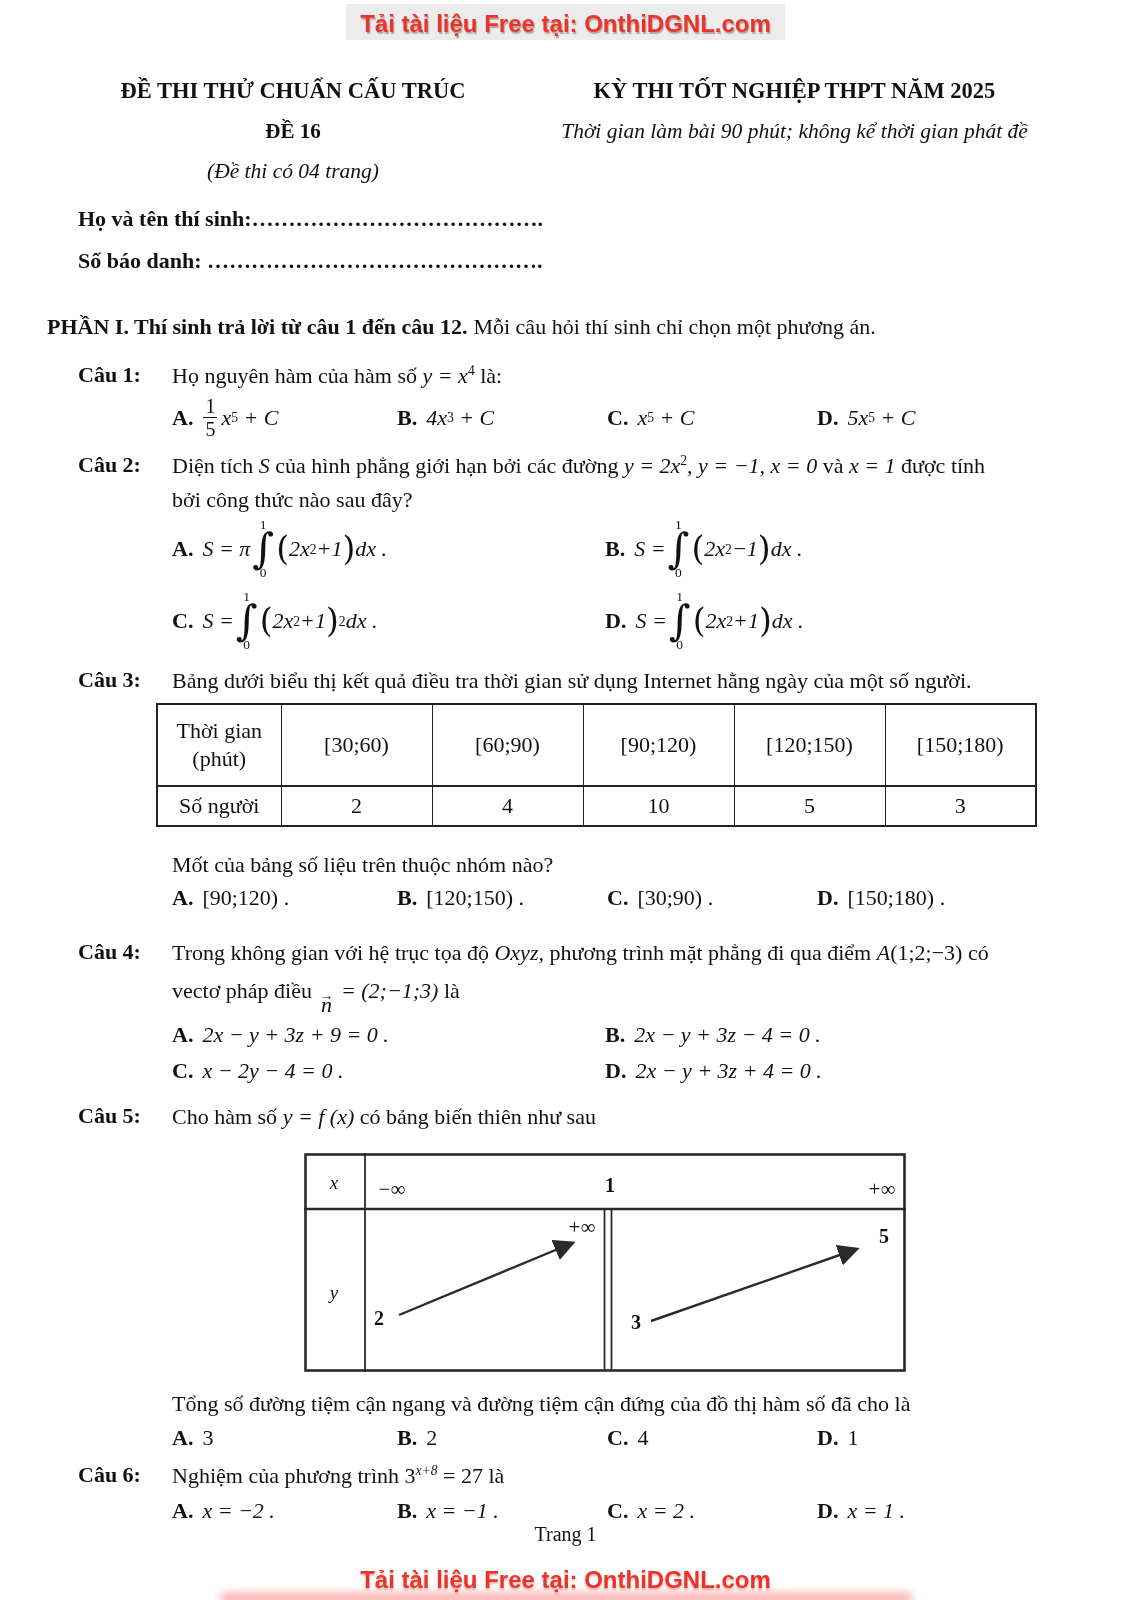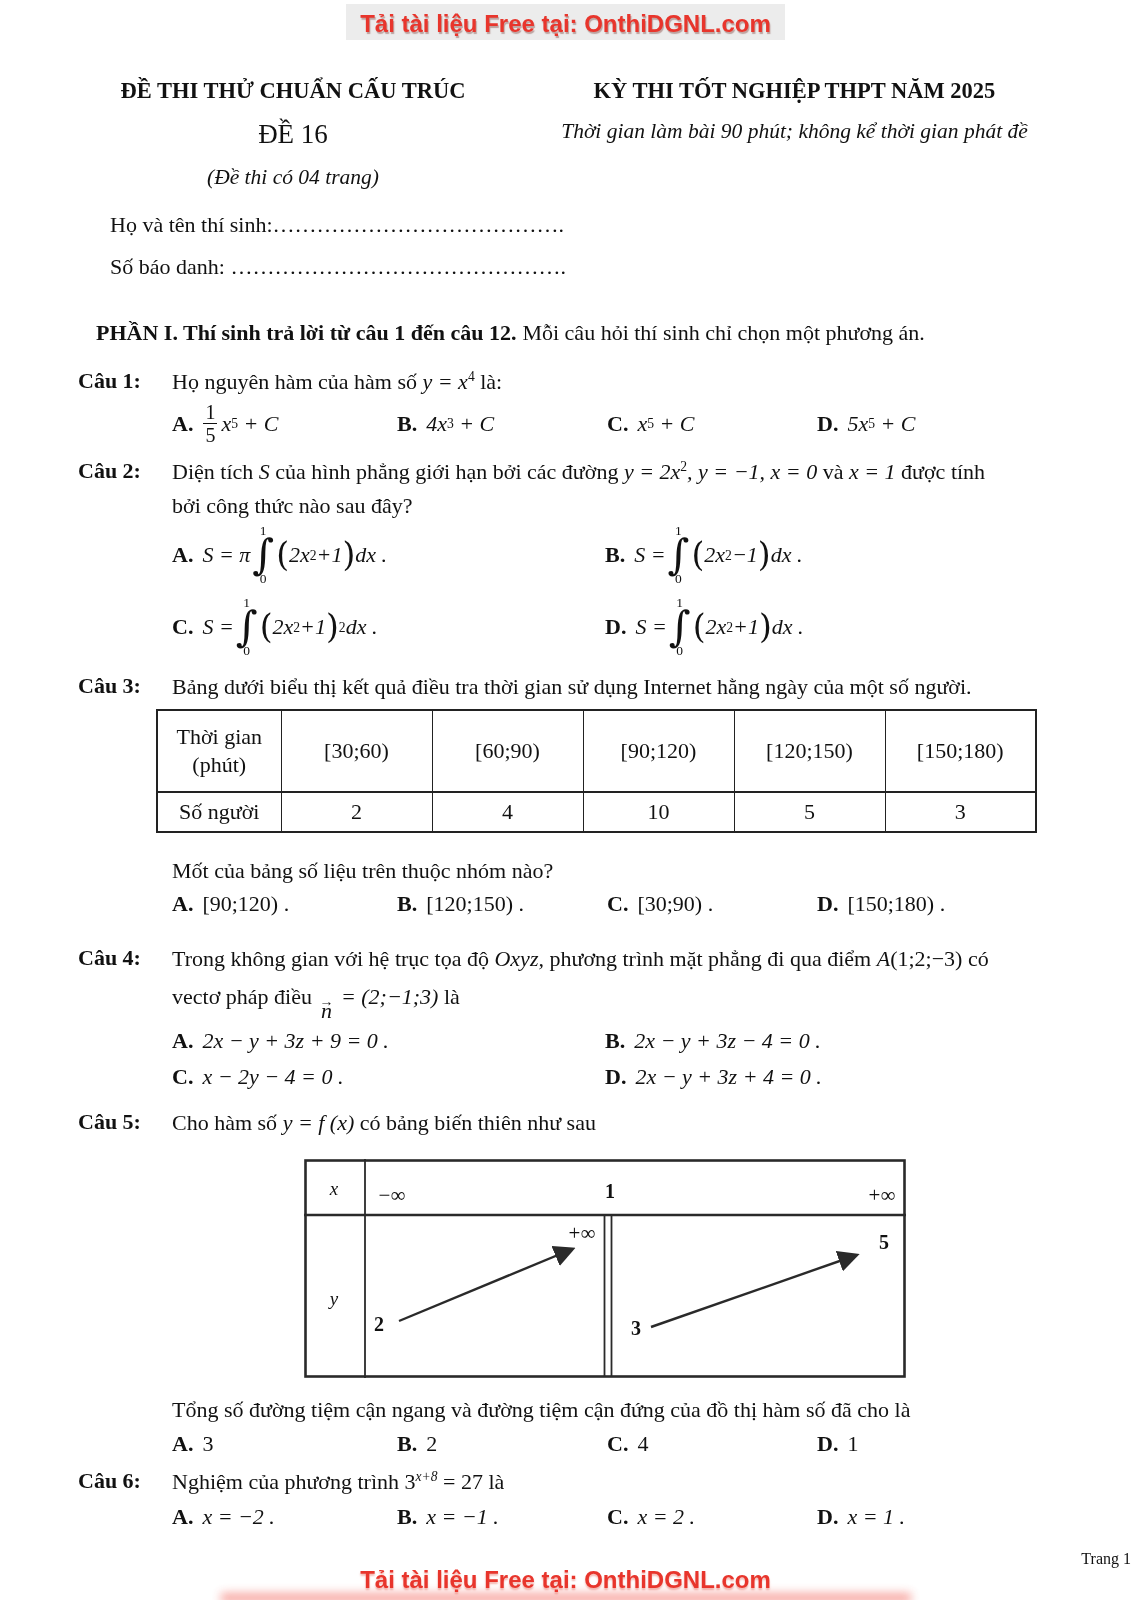--- a/index.html
+++ b/index.html
@@ -15,32 +15,32 @@
     font-family:"Liberation Sans", sans-serif; font-weight:700; font-size:24px;
     color:#e8352c; text-shadow:1px 2px 1px rgba(150,100,95,.55); cursor:pointer;
   }
   .banner-bottom-wrap { position:absolute; bottom:6px; left:0; right:0; text-align:center; }
   .banner-bottom {
     display:inline-block; font-family:"Liberation Sans", sans-serif; font-weight:700;
     font-size:24px; color:#e8352c; text-shadow:0 2px 2px rgba(235,130,120,.6); cursor:pointer;
   }
   .smear { position:absolute; bottom:-3px; left:50%; transform:translateX(-50%);
     width:690px; height:10px; background:#ef4135; filter:blur(5px); opacity:.45; }
-  .pgnum { position:absolute; bottom:32px; left:0; right:0; text-align:right; font-size:16px; }
+  .pgnum { position:absolute; bottom:54px; left:0; right:0; text-align:center; font-size:20px; }
   
   .hdr { display:flex; padding:0 50px 0 78px; margin-top:38px; }
   .hdr-left { width:430px; text-align:center; }
   .hdr-right { flex:1; text-align:center; }
   .hdr .t1 { font-weight:700; font-size:22.5px; }
-  .hdr .t2 { font-weight:400; font-size:27px; margin-top:15px; }
+  .hdr .t2 { font-weight:700; font-size:21px; margin-top:15px; }
   .hdr .t3 { font-style:italic; font-size:21.5px; margin-top:15px; }
-  .cand { padding-left:110px; font-weight:400; font-size:22px; }
+  .cand { padding-left:78px; font-weight:700; font-size:22px; }
   .cand1 { margin-top:22px; } .cand2 { margin-top:16px; }
   
-  .part1 { padding-left:72px; margin-top:40px; font-size:22px;margin-left:24px; }
+  .part1 { padding-left:47px; margin-top:40px; font-size:22px; }
   .part1 .ph-b { font-weight:700; }
   .part1 .ph-r { margin-left:6px; }
   
   .q { display:flex; padding-left:78px; padding-right:30px; }
   .q-label { width:94px; flex-shrink:0; font-weight:700; }
   .q-body { flex:1; line-height:1.25; }.mt22{margin-top:22px}.mt18{margin-top:18px}
   .mt14{margin-top:26px}.mt12{margin-top:12px}.mt10{margin-top:10px}
   .mi { font-style:italic; }
   sup { font-size:.62em; }
   .opts4 { display:grid; grid-template-columns:225px 210px 210px 1fr; margin-top:5px; }

